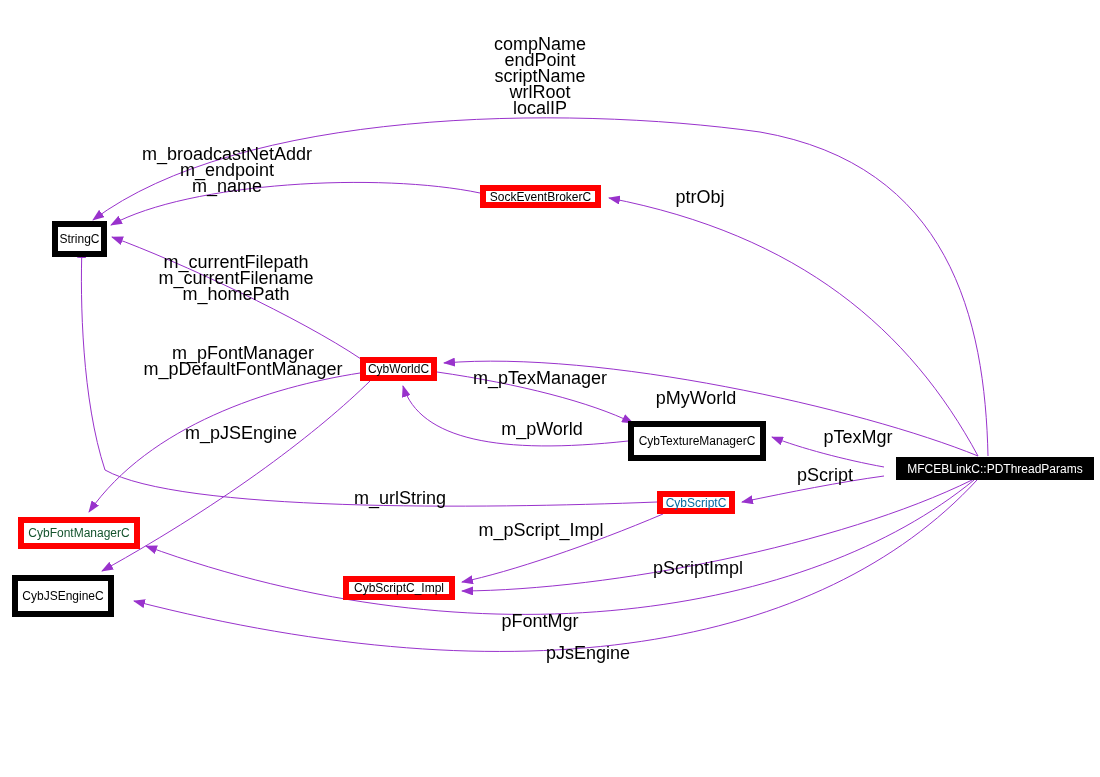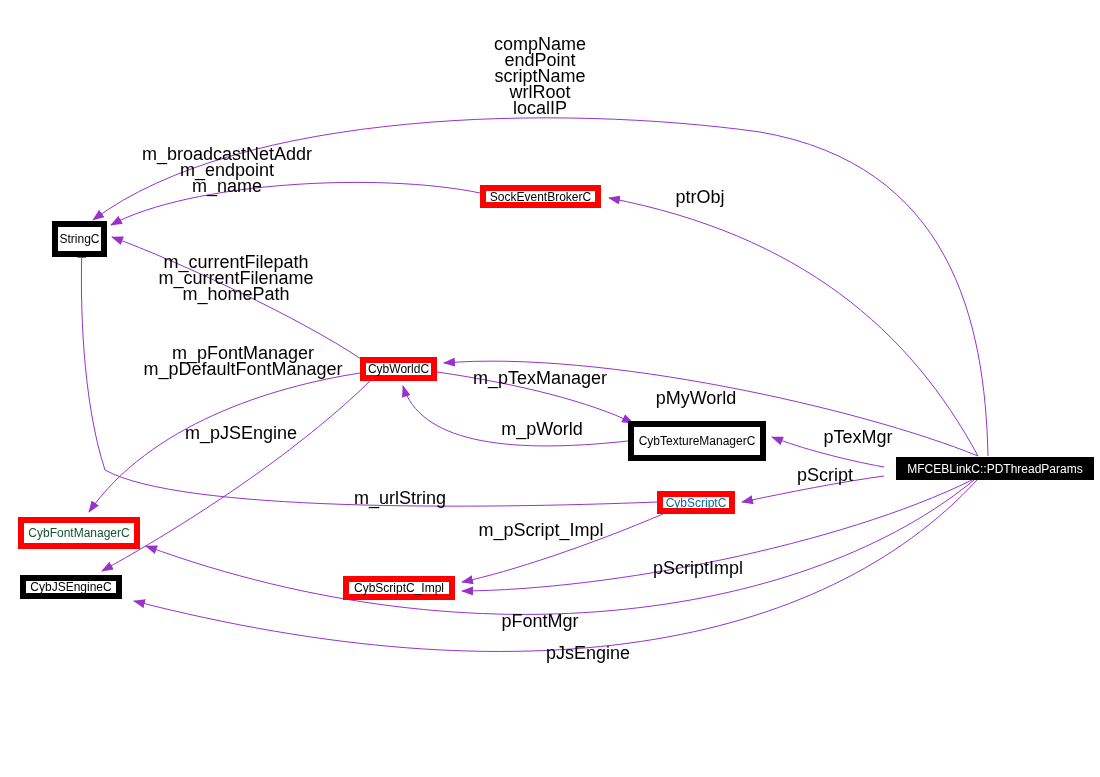--- a/index.html
+++ b/index.html
@@ -74,21 +74,21 @@
         <path d="M 977,480 C 820,650 520,700 134,601" fill="none" stroke="#9932cc" stroke-width="1" marker-end="url(#arrowhead)"></path>
       </g>
   </svg>
   <div id="node-layer">
       <div class="node" style="left: 52px; top: 221px; width: 55px; height: 36px; border-color: rgb(0, 0, 0); background: rgb(255, 255, 255); color: rgb(0, 0, 0);">StringC</div>
       <div class="node" style="left: 480px; top: 185px; width: 121px; height: 23px; border-color: rgb(255, 0, 0); background: rgb(255, 255, 255); color: rgb(0, 0, 0);">SockEventBrokerC</div>
       <div class="node" style="left: 360px; top: 357px; width: 77px; height: 24px; border-color: rgb(255, 0, 0); background: rgb(255, 255, 255); color: rgb(0, 0, 0);">CybWorldC</div>
       <div class="node" style="left: 628px; top: 421px; width: 138px; height: 40px; border-color: rgb(0, 0, 0); background: rgb(255, 255, 255); color: rgb(0, 0, 0);">CybTextureManagerC</div>
       <div class="node" style="left: 657px; top: 491px; width: 78px; height: 23px; border-color: rgb(255, 0, 0); background: rgb(255, 255, 255); color: #0369a1;">CybScriptC</div>
       <div class="node" style="left: 18px; top: 517px; width: 122px; height: 32px; border-color: rgb(255, 0, 0); background: rgb(255, 255, 255); color: #14532d;">CybFontManagerC</div>
-      <div class="node" style="left: 20px; top: 575px; width: 102px; height: 24px; border-color: rgb(0, 0, 0); background: rgb(255, 255, 255); color: rgb(0, 0, 0);">CybJSEngineC</div>
+      <div class="node" style="left: 12px; top: 575px; width: 102px; height: 42px; border-color: rgb(0, 0, 0); background: rgb(255, 255, 255); color: rgb(0, 0, 0);">CybJSEngineC</div>
       <div class="node" style="left: 343px; top: 576px; width: 112px; height: 24px; border-color: rgb(255, 0, 0); background: rgb(255, 255, 255); color: rgb(0, 0, 0);">CybScriptC_Impl</div>
       <div class="node" style="left: 884px; top: 457px; width: 198px; height: 23px; border-color: rgb(0, 0, 0); background: rgb(0, 0, 0); color: rgb(255, 255, 255); margin-left: 12px;">MFCEBLinkC::PDThreadParams</div>
     </div>
   <div id="label-layer">
       <div class="edge-label" style="left: 540px; top: 36px;">compName
 endPoint
 scriptName
 wrlRoot
 localIP</div>
       <div class="edge-label" style="left: 227px; top: 146px;">m_broadcastNetAddr

